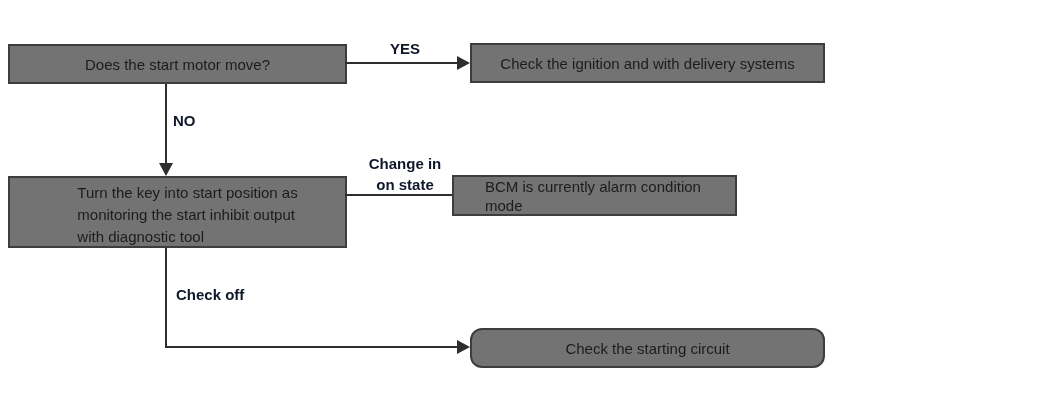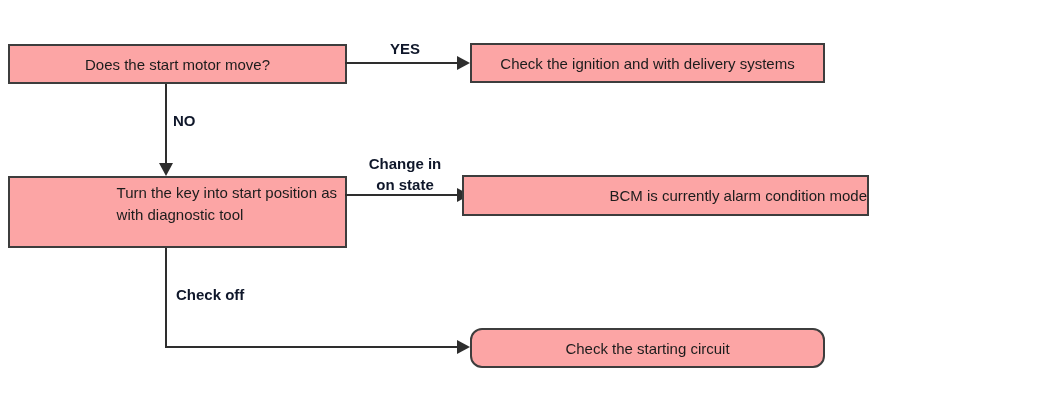--- a/index.html
+++ b/index.html
@@ -13,38 +13,38 @@
     height: 402px;
     background: #ffffff;
     font-family: "Liberation Sans", sans-serif;
     color: #1c1c1c;
     overflow: hidden;
   }
   .node {
     position: absolute;
     box-sizing: border-box;
     border: 2px solid #3d3d3d;
-    background: #fca5a5;
+    background: #737373;
     font-size: 15px;
     line-height: 19px;
     display: flex;
     align-items: center;
     justify-content: center;
     text-align: center;
   }
   .node.left-align {
-    justify-content: flex-end;
+    justify-content: center;
     text-align: left;
   }
   #node-start-question { left: 8px;   top: 44px;  width: 339px; height: 40px; }
   #node-ignition      { left: 470px; top: 43px;  width: 355px; height: 40px; }
   #node-key-turn      { left: 8px;   top: 176px; width: 339px; height: 72px;
                         padding: 4px 8px 0 28px; line-height: 22px;
                         align-items: flex-start; }
-  #node-bcm           { left: 462px; top: 175px; width: 407px; height: 41px;
+  #node-bcm           { left: 452px; top: 175px; width: 285px; height: 41px;
                         padding-left: 31px; }
   #node-circuit       { left: 470px; top: 328px; width: 355px; height: 40px; border-radius: 12px; }
 
   .hline, .vline {
     position: absolute;
     background: #2e2e2e;
   }
   .hline { height: 2px; }
   .vline { width: 2px; }
 
@@ -103,20 +103,21 @@
     <span>Check the ignition and with delivery systems</span>
   </div>
 
   <div class="vline" id="line-no"></div>
   <div class="arrowhead-down" id="head-no"></div>
   <div class="edge-label" id="label-no">NO</div>
 
   <div class="node left-align" id="node-key-turn">
     <div>
       <div>Turn the key into start position as</div>
+      <div>monitoring the start inhibit output</div>
       <div>with diagnostic tool</div>
     </div>
   </div>
 
   <div class="hline" id="line-change"></div>
   <div class="arrowhead-right" id="head-change"></div>
   <div class="edge-label" id="label-change">
     <div>Change in</div>
     <div>on state</div>
   </div>

